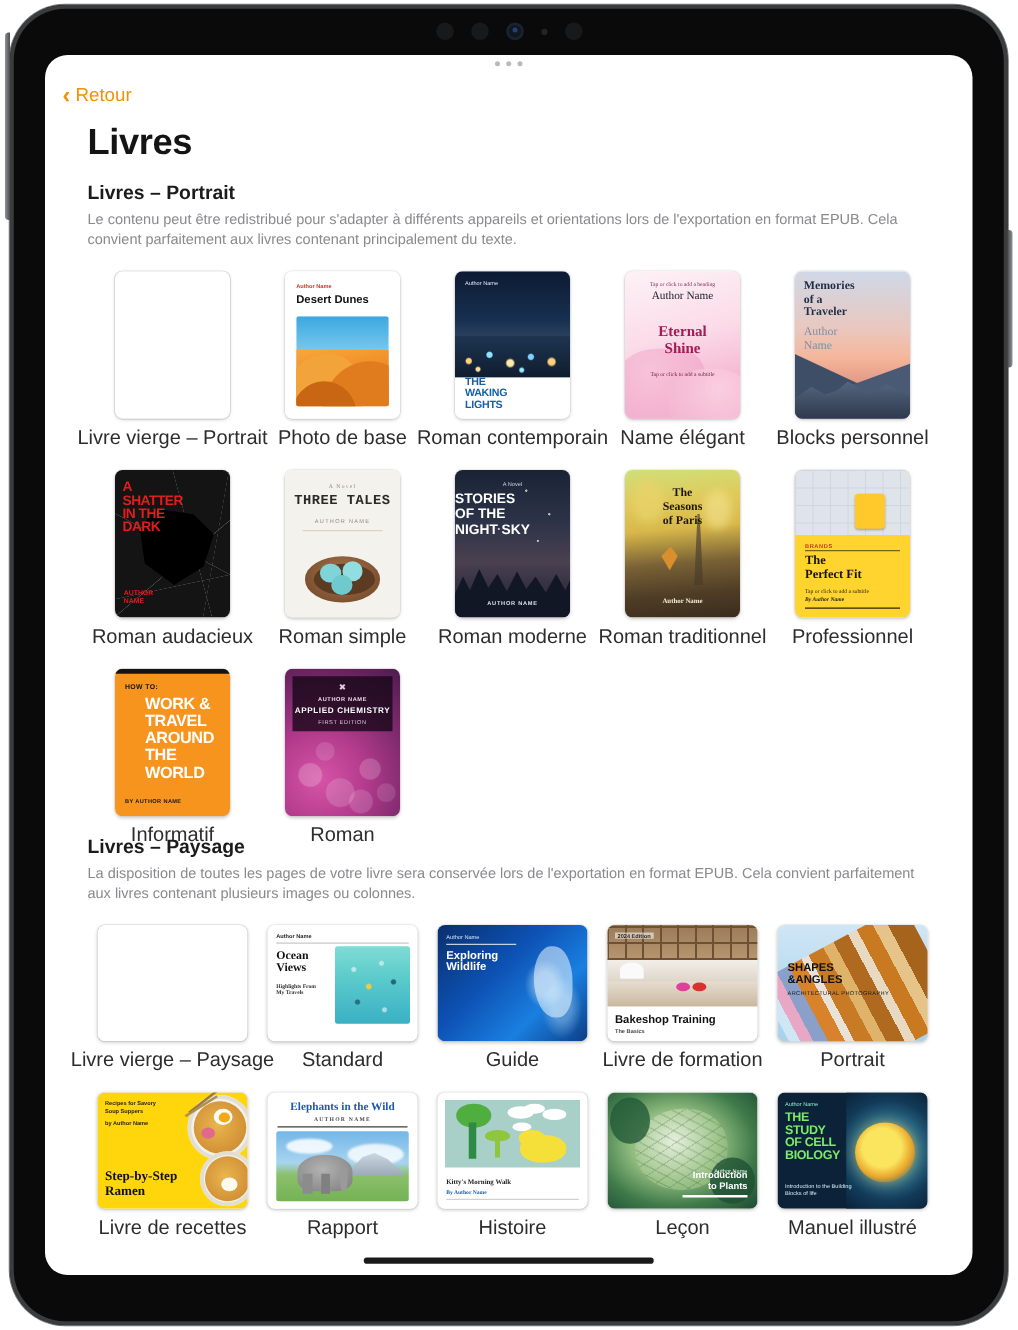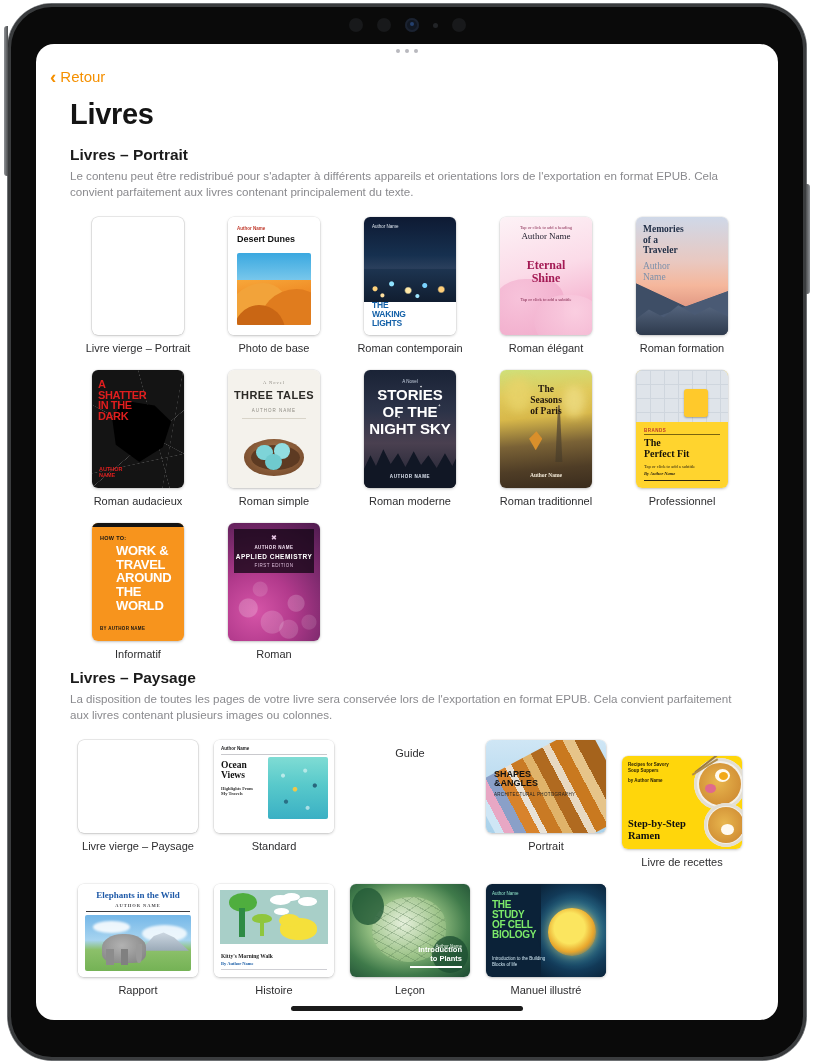--- a/index.html
+++ b/index.html
@@ -82,21 +82,21 @@
   .section-desc{
     font-size:11.6px; color:#8a8a8e; line-height:1.42; max-width:672px;
   }
 
   .grid{ display:flex; flex-wrap:wrap; }
   .cell{
     width:136px;
     display:flex; flex-direction:column; align-items:center;
   }
   .cell-label{
-    font-size:11px; color:#2d2d2f; margin-top:7px; text-align:center; white-space:nowrap;
+    font-size:16px; color:#2d2d2f; margin-top:7px; text-align:center; white-space:nowrap;
   }
 
   
   .thumb-p{
     width:92px; height:118px; border-radius:6px; overflow:hidden;
     position:relative; background:#fff;
     box-shadow:0 1px 3px rgba(0,0,0,.22), 0 0 0 .5px rgba(0,0,0,.07);
   }
   .thumb-p.blank{ box-shadow:0 1px 3px rgba(0,0,0,.16), 0 0 0 .5px rgba(0,0,0,.16); }
 
@@ -203,34 +203,34 @@
         <div class="cell">
           <div class="thumb-p">
             <div class="cover" style="background:linear-gradient(165deg,#fdf2f6 0%,#fbdbe8 45%,#f6b9d3 75%,#f0a8c8 100%);"></div>
             <div style="position:absolute;left:-10%;bottom:-8%;width:80%;height:55%;background:radial-gradient(ellipse at 40% 30%, #f7c2da, #efa6c7);border-radius:60% 40% 30% 70%;opacity:.9;"></div>
             <div style="position:absolute;right:-12%;bottom:-14%;width:75%;height:48%;background:radial-gradient(ellipse at 60% 30%, #fbd2e3, #f1aecd);border-radius:50% 50% 40% 60%;opacity:.85;"></div>
             <div class="tx fs6 serif" style="left:0;right:0;top:8px;text-align:center;color:#8a2d55;">Tap or click to add a heading</div>
             <div class="tx serif" style="left:0;right:0;top:14px;text-align:center;font-size:9px;color:#1c1c2a;">Author Name</div>
             <div class="tx serif bold" style="left:0;right:0;top:42px;text-align:center;font-size:12px;line-height:1.08;color:#a31a54;">Eternal<br>Shine</div>
             <div class="tx fs6 serif" style="left:0;right:0;top:80px;text-align:center;color:#7d2048;">Tap or click to add a subtitle</div>
           </div>
-          <div class="cell-label">Roman élégant</div>
+          <div class="cell-label">Name élégant</div>
         </div>
 
         <div class="cell">
           <div class="thumb-p">
             <div class="cover" style="background:linear-gradient(180deg,#cfd8e8 0%,#e9c8c0 38%,#f5b79c 58%,#e39b85 75%);"></div>
             <div style="position:absolute;left:0;right:0;bottom:0;height:44%;background:
               linear-gradient(160deg,transparent 48%,#4a5a74 49%),
               linear-gradient(-155deg,transparent 45%,#3e4e66 46%);"></div>
             <div style="position:absolute;left:0;right:0;bottom:0;height:30%;background:linear-gradient(180deg,#5c6d87,#2e3a4d);clip-path:polygon(0 55%,14% 28%,30% 50%,46% 16%,64% 44%,80% 22%,100% 48%,100% 100%,0 100%);"></div>
             <div class="tx serif bold" style="left:7px;top:7px;font-size:9.5px;line-height:1.12;color:#1f2d45;">Memories<br>of a<br>Traveler</div>
             <div class="tx serif" style="left:7px;top:44px;font-size:9.5px;line-height:1.12;color:#7c90ab;">Author<br>Name</div>
           </div>
-          <div class="cell-label">Roman formation</div>
+          <div class="cell-label">Blocks personnel</div>
         </div>
 
         <div class="cell" style="margin-top:16px;">
           <div class="thumb-p">
             <div class="cover" style="background:#141414;"></div>
             <div style="position:absolute;inset:0;background:
               linear-gradient(28deg,transparent 49.6%,#4b4b4b 49.8%,transparent 50.2%),
               linear-gradient(-40deg,transparent 39.6%,#555 39.8%,transparent 40.2%),
               linear-gradient(75deg,transparent 62.6%,#484848 62.8%,transparent 63.2%),
               linear-gradient(-12deg,transparent 24.6%,#444 24.8%,transparent 25.2%),
@@ -239,21 +239,21 @@
             <div class="tx bold" style="left:6px;top:9px;font-size:11px;line-height:.98;color:#e01e1e;letter-spacing:-.4px;">A<br>SHATTER<br>IN THE<br>DARK</div>
             <div class="tx fs7 bold" style="left:7px;bottom:9px;color:#e01e1e;line-height:1.05;">AUTHOR<br>NAME</div>
           </div>
           <div class="cell-label">Roman audacieux</div>
         </div>
 
         <div class="cell" style="margin-top:16px;">
           <div class="thumb-p">
             <div class="cover" style="background:#f4f2ec;"></div>
             <div class="tx fs6 serif" style="left:0;right:0;top:10px;text-align:center;color:#8d8a82;letter-spacing:1px;">A Novel</div>
-            <div class="tx bold" style="left:0;right:0;top:19px;text-align:center;font-size:11px;color:#2b2a26;letter-spacing:.4px;">THREE TALES</div>
+            <div class="tx bold" style="left:0;right:0;top:19px;text-align:center;font-size:11px;color:#2b2a26;letter-spacing:.4px;font-family:Liberation Mono, monospace;">THREE TALES</div>
             <div class="tx fs6" style="left:0;right:0;top:38px;text-align:center;color:#8d8a82;letter-spacing:1px;">AUTHOR NAME</div>
             <div style="position:absolute;left:14px;right:14px;top:48px;height:1px;background:#d8d4c9;"></div>
             <div style="position:absolute;left:12px;right:12px;bottom:9px;height:52px;">
               <div style="position:absolute;left:6%;top:24%;width:88%;height:70%;border-radius:50%;background:radial-gradient(ellipse at 50% 40%,#a8764c,#6b4226);"></div>
               <div style="position:absolute;left:16%;top:34%;width:72%;height:48%;border-radius:50%;background:#5d3a22;"></div>
               <div style="position:absolute;left:24%;top:34%;width:24%;height:30%;border-radius:50%;background:#7ed4d8;"></div>
               <div style="position:absolute;left:50%;top:31%;width:24%;height:30%;border-radius:50%;background:#92dde0;"></div>
               <div style="position:absolute;left:37%;top:52%;width:25%;height:31%;border-radius:50%;background:#6fcace;"></div>
             </div>
           </div>
@@ -264,21 +264,21 @@
           <div class="thumb-p">
             <div class="cover" style="background:linear-gradient(180deg,#1a2336 0%,#2c3348 35%,#4a4050 62%,#1a1f2e 100%);"></div>
             <div style="position:absolute;inset:0;background:
               radial-gradient(circle at 18% 22%, #fff 0 .7px, transparent 1.2px),
               radial-gradient(circle at 62% 14%, #fff 0 .7px, transparent 1.2px),
               radial-gradient(circle at 82% 30%, #fff 0 .7px, transparent 1.2px),
               radial-gradient(circle at 38% 40%, #fff 0 .6px, transparent 1.1px),
               radial-gradient(circle at 72% 48%, #fff 0 .6px, transparent 1.1px);opacity:.7;"></div>
             <div style="position:absolute;left:0;right:0;bottom:0;height:42%;background:#111725;clip-path:polygon(0 62%,7% 34%,13% 56%,21% 22%,29% 52%,37% 30%,45% 58%,54% 26%,62% 54%,70% 34%,79% 60%,88% 30%,96% 56%,100% 40%,100% 100%,0 100%);"></div>
             <div class="tx fs6" style="left:0;right:0;top:9px;text-align:center;color:#c8d2e2;">A Novel</div>
-            <div class="tx bold" style="left:0;right:0;top:17px;text-align:center;font-size:15px;line-height:1.12;color:#fff;">STORIES<br>OF THE<br>NIGHT SKY</div>
+            <div class="tx bold" style="left:0;right:0;top:17px;font-size:11px;line-height:1.12;color:#fff;">STORIES<br>OF THE<br>NIGHT SKY</div>
             <div class="tx fs6 bold" style="left:0;right:0;bottom:9px;text-align:center;color:#dfe6f2;letter-spacing:.6px;">AUTHOR NAME</div>
           </div>
           <div class="cell-label">Roman moderne</div>
         </div>
 
         <div class="cell" style="margin-top:16px;">
           <div class="thumb-p">
             <div class="cover" style="background:linear-gradient(175deg,#cfe07a 0%,#e0c95a 22%,#d8b84a 40%,#7a6236 62%,#4f3d26 82%,#3a2c1d 100%);"></div>
             <div style="position:absolute;left:6%;top:6%;width:28%;height:30%;border-radius:50%;background:#e8d36a;filter:blur(4px);opacity:.8;"></div>
             <div style="position:absolute;right:8%;top:14%;width:24%;height:26%;border-radius:50%;background:#f0e08a;filter:blur(4px);opacity:.7;"></div>
@@ -366,23 +366,52 @@
                 radial-gradient(circle at 45% 52%, rgba(255,200,60,.9) 0 1.8px, transparent 2.8px),
                 radial-gradient(circle at 78% 46%, rgba(20,60,90,.7) 0 1.6px, transparent 2.6px),
                 radial-gradient(circle at 30% 72%, rgba(20,60,90,.6) 0 1.6px, transparent 2.6px),
                 radial-gradient(circle at 66% 82%, rgba(255,255,255,.55) 0 1.5px, transparent 2.5px);"></div>
             </div>
           </div>
           <div class="cell-label">Standard</div>
         </div>
 
         <div class="cell">
+          <div class="thumb-l">
+            <div class="cover" style="background:linear-gradient(135deg,#0a2f6e 0%,#0d52b4 40%,#1a7fe0 70%,#0c3e86 100%);"></div>
+            <div style="position:absolute;right:-4%;top:6%;width:56%;height:94%;background:
+              radial-gradient(ellipse at 42% 48%, rgba(255,255,255,.38) 0 14%, transparent 30%),
+              radial-gradient(ellipse at 62% 70%, rgba(200,235,255,.35) 0 12%, transparent 28%);"></div>
+            <div style="position:absolute;right:10%;top:18%;width:26%;height:62%;background:rgba(235,248,255,.55);border-radius:48% 52% 40% 60%;filter:blur(.6px);"></div>
+            <div class="tx fs6" style="left:7px;top:7px;color:#cfe3fb;">Author Name</div>
+            <div style="position:absolute;left:7px;width:56px;top:15px;height:1px;background:rgba(255,255,255,.75);"></div>
+            <div class="tx bold" style="left:7px;top:20px;font-size:9px;line-height:1.06;color:#fff;">Exploring<br>Wildlife</div>
+          </div>
           <div class="cell-label">Guide</div>
         </div>
 
+        <div class="cell">
+          <div class="thumb-l">
+            <div class="cover" style="background:#fff;"></div>
+            <div style="position:absolute;left:0;right:0;top:0;height:70%;background:linear-gradient(180deg,#8a6a4c 0%,#a9855f 18%,#d8cdbf 42%,#e9e3da 58%,#cdbfae 80%,#bda98f 100%);"></div>
+            <div style="position:absolute;left:0;right:0;top:0;height:30%;background:
+              repeating-linear-gradient(90deg,#6d5134 0 1.5px,transparent 1.5px 14px),
+              repeating-linear-gradient(0deg,#6d5134 0 1.5px,transparent 1.5px 13px),
+              linear-gradient(180deg,#9a7a58,#b79670);"></div>
+            <div style="position:absolute;left:0;right:0;top:30%;height:18%;background:linear-gradient(180deg,#f3efe8,#ded6ca);"></div>
+            <div style="position:absolute;left:0;right:0;top:48%;height:22%;background:linear-gradient(180deg,#e6ddd1,#c9b89f);"></div>
+            <div style="position:absolute;left:8%;top:32%;width:16%;height:14%;border-radius:50% 50% 10% 10%;background:#fafafa;"></div>
+            <div style="position:absolute;left:46%;top:50%;width:9%;height:7%;border-radius:50%;background:#e0409a;"></div>
+            <div style="position:absolute;left:57%;top:50%;width:9%;height:7%;border-radius:50%;background:#d8312f;"></div>
+            <div class="tx fs6 bold" style="left:6px;top:6px;color:#2d2620;background:rgba(255,255,255,.55);padding:0 2px;">2024 Edition</div>
+            <div class="tx bold" style="left:6px;bottom:13px;font-size:9px;color:#111;">Bakeshop Training</div>
+            <div class="tx fs6 bold" style="left:6px;bottom:6px;color:#444;">The Basics</div>
+          </div>
+          <div class="cell-label">Livre de formation</div>
+        </div>
 
         <div class="cell">
           <div class="thumb-l">
             <div class="cover" style="background:linear-gradient(180deg,#cfe6f5 0%,#bcdcf0 45%,#a9d1ea 100%);"></div>
             <div style="position:absolute;right:-10%;bottom:-18%;width:110%;height:108%;transform:rotate(-28deg);background:
               linear-gradient(90deg,
                 #cfe6f5 0 6%, #e8a7c4 6% 13%, #8aa0c8 13% 21%,
                 #d8832c 21% 30%, #e8e2d8 30% 35%, #c97a24 35% 45%,
                 #e0b36a 45% 52%, #b06a20 52% 62%, #e8d9c2 62% 68%,
                 #c9791f 68% 78%, #e6c489 78% 86%, #a5631c 86% 100%);"></div>

